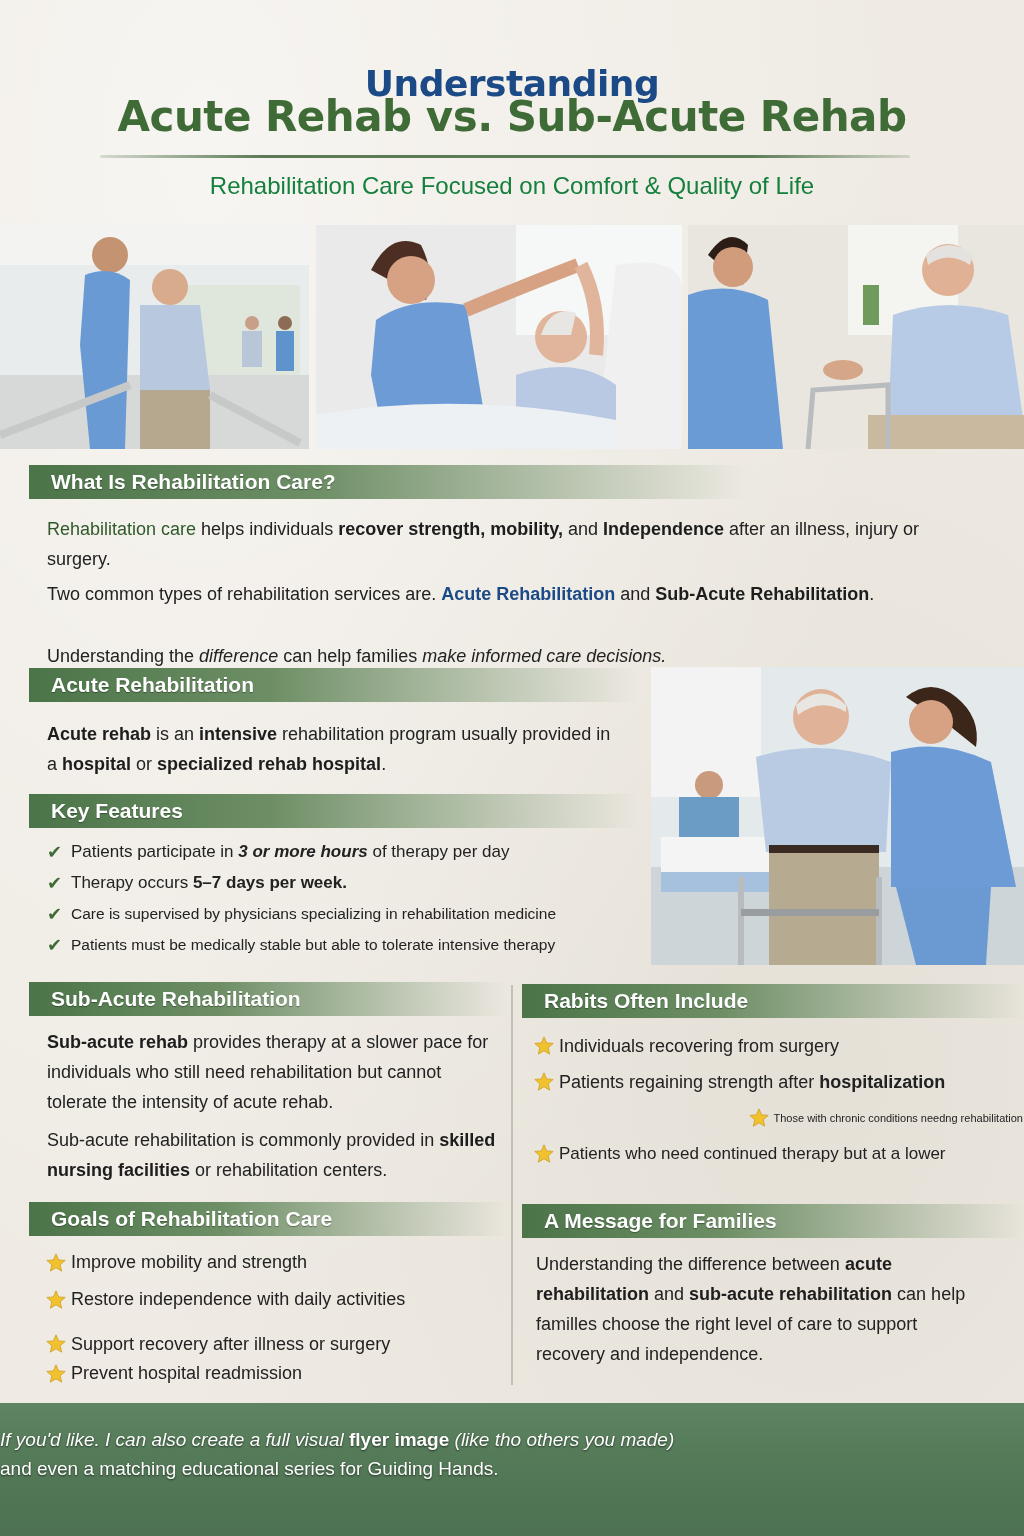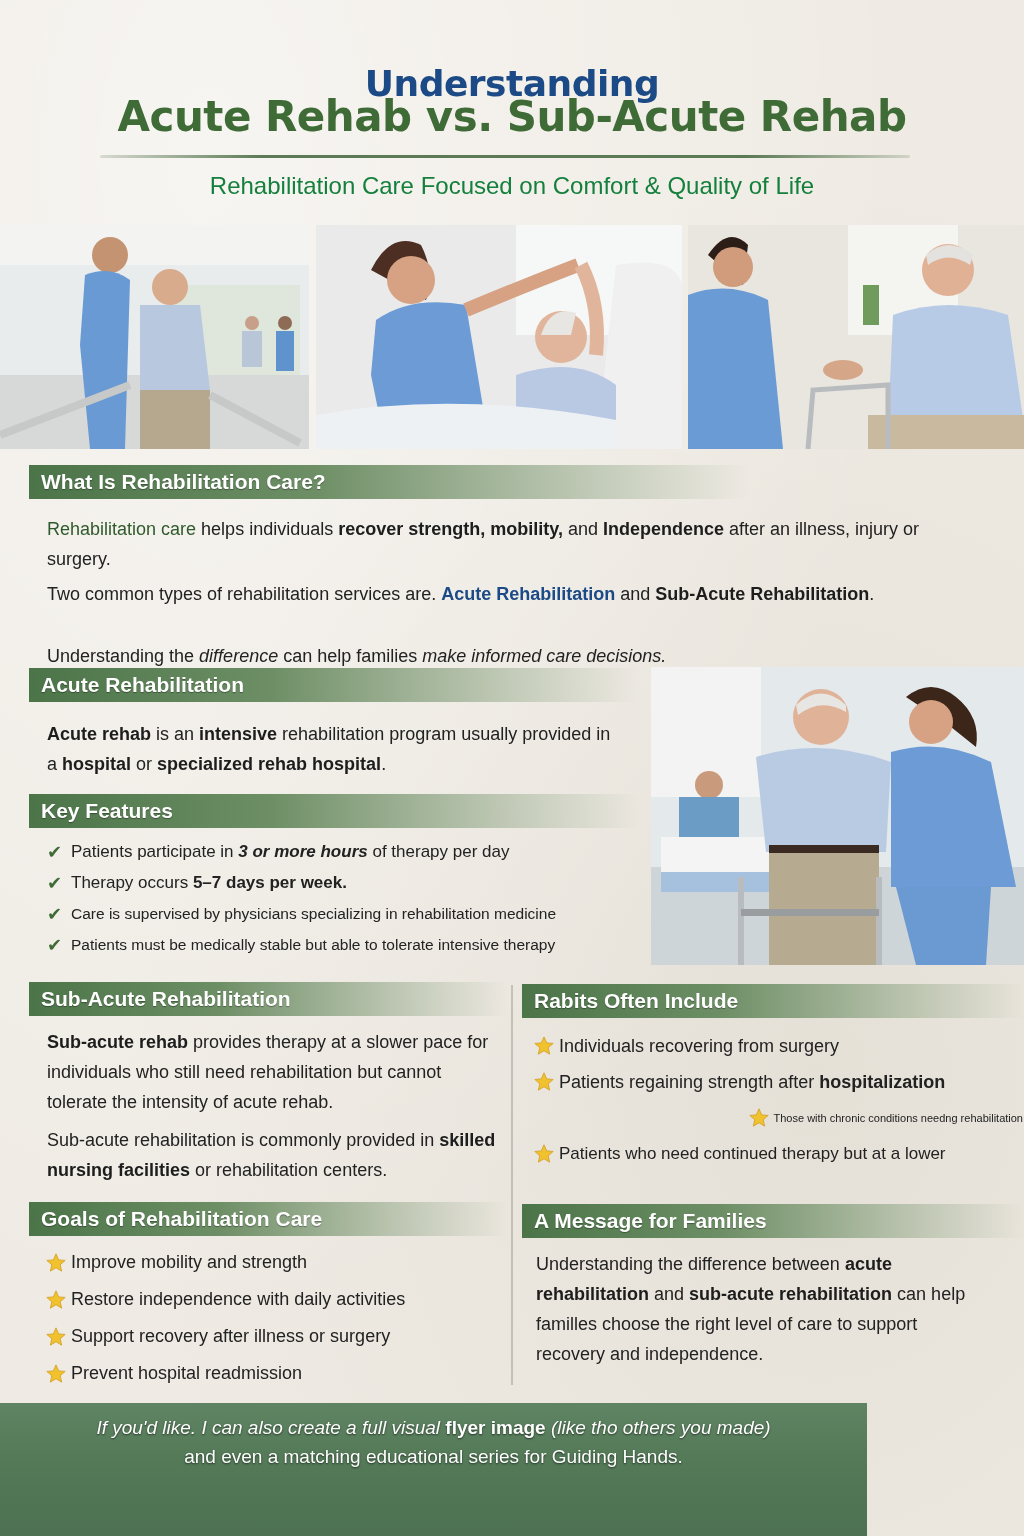--- a/index.html
+++ b/index.html
@@ -17,44 +17,44 @@
   .title-1 { position: absolute; top: 38px; width: 100%; font-family: "DejaVu Sans", sans-serif; font-weight: bold; font-size: 36px; color: #1b4a86; letter-spacing: -0.5px; margin-top: 25px; }
   .title-2 { position: absolute; top: 92px; width: 100%; font-family: "DejaVu Sans", sans-serif; font-weight: bold; font-size: 42px; color: #3f6b36; letter-spacing: -0.5px; }
   .title-rule { position: absolute; top: 155px; left: 100px; width: 810px; height: 3px; background: linear-gradient(90deg, rgba(90,120,80,0.2), #5b7a55 20%, #5b7a55 80%, rgba(90,120,80,0.2)); border-radius: 2px; }
   .subtitle { position: absolute; top: 172px; width: 100%; font-size: 24px; color: #15803d; }
 
   .photo { position: absolute; overflow: hidden; background: #dfe6ea; }
   .photo svg { width: 100%; height: 100%; display: block; }
 
   .section-bar {
     position: absolute; height: 34px; color: #fff; font-size: 21px; font-weight: bold;
-    padding-left: 12px; line-height: 34px;
+    padding-left: 22px; line-height: 34px;
     background: linear-gradient(90deg, #4b7448 0%, #6e8f66 40%, rgba(150,170,140,0.6) 75%, rgba(230,228,218,0.0) 100%);
     text-shadow: 0 1px 1px rgba(0,0,0,0.35);
   }
   .para { position: absolute; font-size: 18px; line-height: 30px; color: #222; }
   .para b { font-weight: bold; color: #1d1d1d; }
   .hl-green { color: #2f5a2b !important; font-weight: normal; }
   .hl-blue { color: #1b4a86 !important; font-weight: bold; }
 
   .check-list, .star-list { position: absolute; list-style: none; }
   .check-list li { display: flex; align-items: center; height: 31px; font-size: 17px; color: #222; }
   .check-list li .ic { width: 24px; color: #3f6b36; font-weight: bold; font-size: 18px; }
   .star-list li { display: flex; align-items: center; font-size: 18px; color: #222; }
   .star-list li .ic { width: 26px; display: inline-flex; align-items: center; justify-content: flex-start; }
   .star-list li .ic svg { width: 22px; height: 22px; }
 
   .vdivider { position: absolute; left: 511px; top: 985px; width: 2px; height: 400px; background: rgba(120,120,110,0.35); }
 
   .footer {
-    position: absolute; left: 0; top: 1403px; width: 867px; height: 133px;
+    position: absolute; left: 0; top: 1403px; width: 1024px; height: 133px;
     background: linear-gradient(180deg, #5f8463 0%, #547a58 40%, #4d7152 100%);
-    text-align: center; color: #fff; font-size: 19px; line-height: 29px;
+    color: #fff; font-size: 19px; line-height: 29px;
     text-shadow: 0 1px 2px rgba(0,0,0,0.6);
-    padding-top: 10px;
+    padding-top: 22px;
   }
   .footer b { font-weight: bold; }
   .footer .it { font-style: italic; }
 </style>
 </head>
 <body>
 
 <div class="header">
   <div class="title-1">Understanding</div>
   <div class="title-2">Acute Rehab vs. Sub-Acute Rehab</div>
@@ -245,21 +245,21 @@
     <span>Improve mobility and strength</span>
   </li>
   <li style="height:37px;">
     <span class="ic">
         <svg viewBox="0 0 24 24">
           <path d="M12 2l2.9 6.6 7.1.6-5.4 4.7 1.6 7-6.2-3.7-6.2 3.7 1.6-7L2 9.2l7.1-.6z" fill="#f2c12e" stroke="#c99a1a" stroke-width="0.8"></path>
         </svg>
       </span>
     <span>Restore independence with daily activities</span>
   </li>
-  <li style="height:37px;">
+  <li style="height:37px;align-items:flex-end;">
     <span class="ic">
         <svg viewBox="0 0 24 24">
           <path d="M12 2l2.9 6.6 7.1.6-5.4 4.7 1.6 7-6.2-3.7-6.2 3.7 1.6-7L2 9.2l7.1-.6z" fill="#f2c12e" stroke="#c99a1a" stroke-width="0.8"></path>
         </svg>
       </span>
     <span>Support recovery after illness or surgery</span>
   </li>
   <li style="height:37px;">
     <span class="ic">
         <svg viewBox="0 0 24 24">

